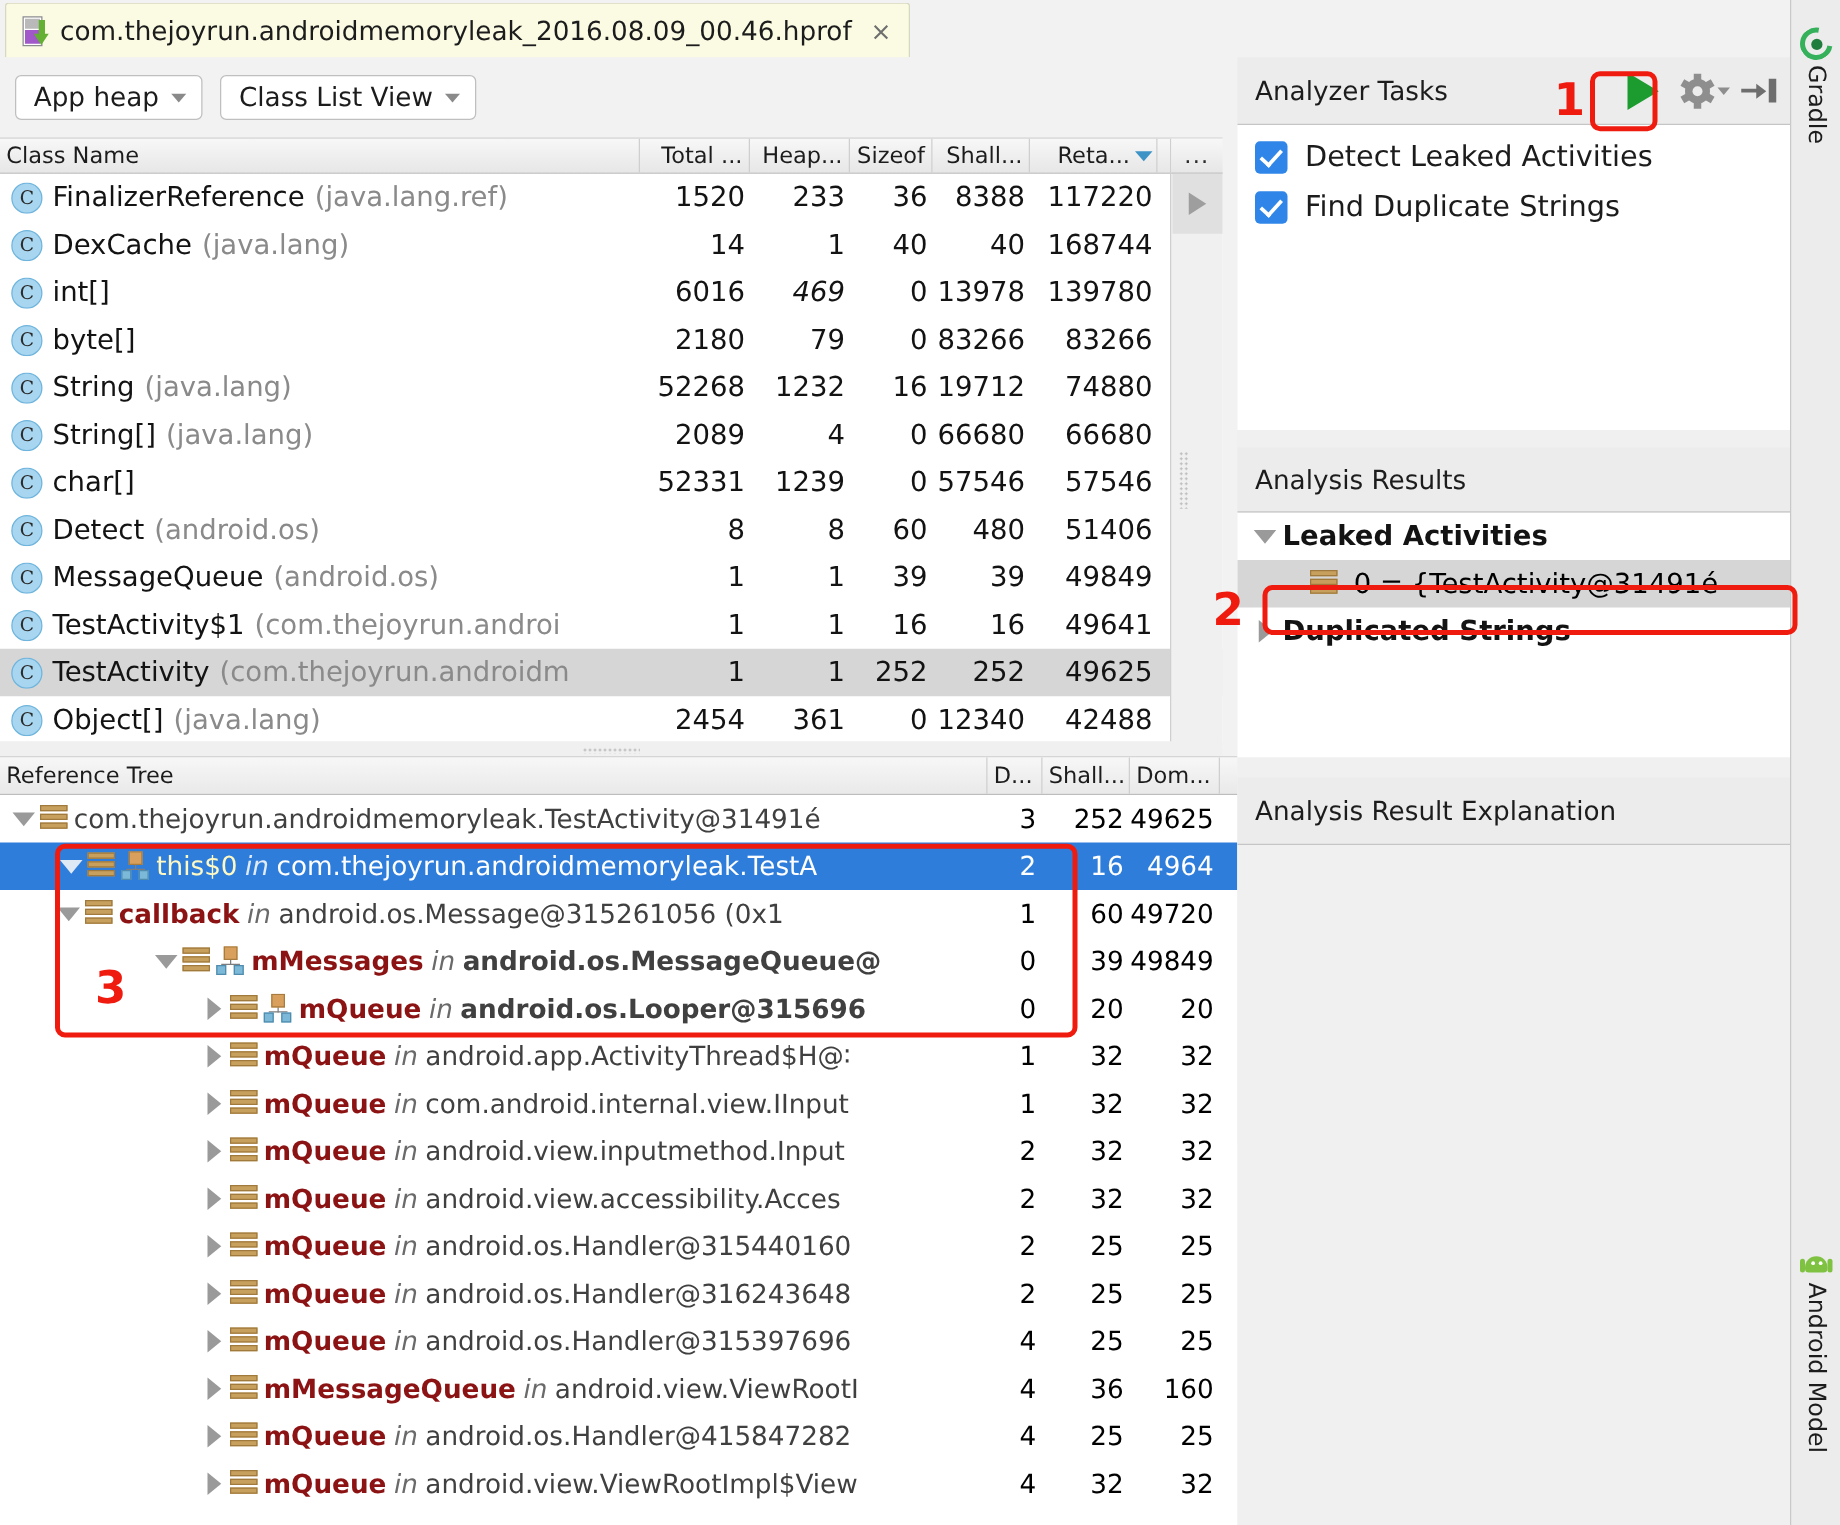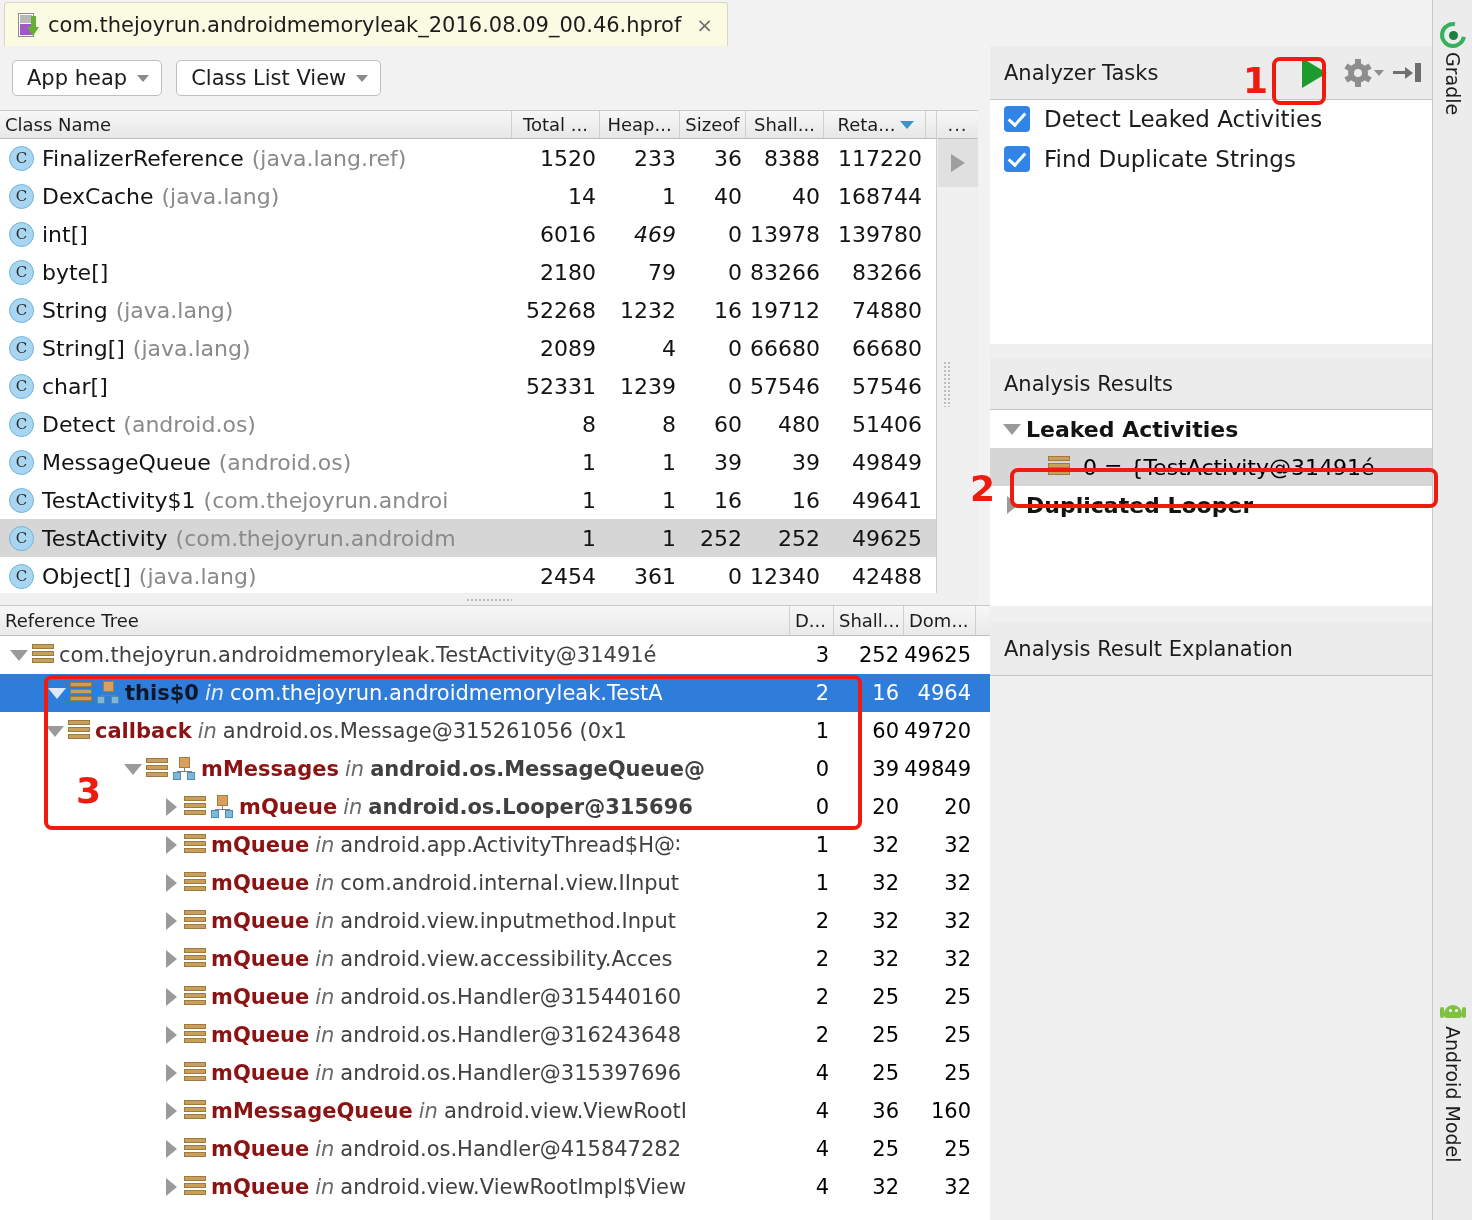--- a/index.html
+++ b/index.html
@@ -80,21 +80,21 @@
     display: flex; height: 28px; width: 100%;
     background: linear-gradient(to bottom,#f7f7f7,#e7e7e7);
     border-bottom: 1px solid #bdbdbd;
     font-size: 18px; color: #1c1c1c;
   }
   .ct-head .th {
     border-right: 1px solid #cfcfcf;
     display: flex; align-items: center; padding: 0 5px;
     overflow: hidden; white-space: nowrap; position: relative;
   }
-  .ct-head .th.num { justify-content: center; }
+  .ct-head .th.num { justify-content: flex-end; }
   .ct-head .th.sorted { padding-right: 3px; }
   .sort-caret {
     width: 0; height: 0; margin-left: 4px;
     border-left: 7px solid transparent; border-right: 7px solid transparent;
     border-top: 8px solid #3d93c6;
   }
   .ct-body { position: relative; width: 100%; height: 462px; overflow: hidden; }
   .ct-row {
     display: flex; height: 38px; align-items: center;
     font-size: 22px; color: #131313;
@@ -183,21 +183,21 @@
   .stackicon i:nth-child(1) { top: 0px; }
   .stackicon i:nth-child(2) { top: 7px; }
   .stackicon i:nth-child(3) { top: 14px; }
   .treeicon { width: 22px; height: 24px; flex: none; margin-right: 6px; position: relative; }
   .treeicon .box { position: absolute; left: 6px; top: 0; width: 11px; height: 11px; background: #d8a05c; border: 1px solid #a87c3e; }
   .treeicon .lf { position: absolute; left: 0px; top: 15px; width: 8px; height: 8px; background: #7cb8d8; border: 1px solid #4f8cad; }
   .treeicon .rt2 { position: absolute; left: 14px; top: 15px; width: 8px; height: 8px; background: #7cb8d8; border: 1px solid #4f8cad; }
   .treeicon .v { position: absolute; left: 11px; top: 10px; width: 1px; height: 5px; background: #7d7d7d; }
   .treeicon .h { position: absolute; left: 4px; top: 14px; width: 15px; height: 1px; background: #7d7d7d; }
   .fld { color: #8c1313; font-weight: 600; }
-  .fld-blue { color: #0f172a; font-weight: 700; }
+  .fld-blue { color: #fef9c3; font-weight: 400; }
   .inw { color: #6a6a6a; font-style: italic; padding: 0 6px; }
   .inw.on-blue { color: #e2ecf8; }
   .owner { color: #404040; }
   .owner.bold { font-weight: bold; }
   .owner.on-blue { color: #ffffff; }
   .rt-num { text-align: right; padding-right: 5px; overflow: hidden; }
 
   
   .rightpane { position: absolute; left: 990px; top: 46px; width: 442px; height: 1174px; background: #f0f0f0; }
 
@@ -220,21 +220,21 @@
   .gear .tooth.t2 { transform: rotate(60deg); }
   .gear .tooth.t3 { transform: rotate(120deg); }
   .gear .hole { position: absolute; left: 9px; top: 9px; width: 8px; height: 8px; border-radius: 50%; background: #ececec; z-index: 2; }
   .caret-sm { width: 0; height: 0; border-left: 5px solid transparent; border-right: 5px solid transparent; border-top: 6px solid #8e8e8e; }
   .collapse-btn { width: 34px; height: 28px; position: relative; cursor: pointer; }
   .collapse-btn .ar { position: absolute; left: 1px; top: 12px; width: 16px; height: 3px; background: #6e6e6e; }
   .collapse-btn .arh { position: absolute; left: 13px; top: 8px; border-top: 6px solid transparent; border-bottom: 6px solid transparent; border-left: 8px solid #6e6e6e; }
   .collapse-btn .bar { position: absolute; left: 23px; top: 4px; width: 6px; height: 19px; background: #6e6e6e; }
 
   .tasks-body { background: #ffffff; height: 244px; padding-top: 6px; }
-  .task-row { display: flex; align-items: flex-start; gap: 14px; height: 40px; padding-left: 14px; cursor: pointer; }
+  .task-row { display: flex; align-items: center; gap: 14px; height: 40px; padding-left: 14px; cursor: pointer; }
   .cbx { width: 26px; height: 26px; border-radius: 4px; background: #2f86e8; position: relative; flex: none; }
   .cbx::after {
     content: ""; position: absolute; left: 8px; top: 3px; width: 7px; height: 14px;
     border: solid #ffffff; border-width: 0 3px 3px 0; transform: rotate(42deg);
   }
   .task-label { font-size: 23px; color: #1c1c1c; }
 
   .pane-gap { height: 14px; background: #f0f0f0; }
 
   .results-body { background: #ffffff; height: 196px; }
@@ -846,21 +846,21 @@
             <i></i>
             <i></i>
             <i></i>
           </span>
           <span class="res-label" style="margin-left: 8px;">0 = {TestActivity@31491é</span>
         </div>
         <div class="res-row group">
           <span class="res-twisty">
             <span class="tw-right"></span>
           </span>
-          <span class="res-label">Duplicated Looper</span>
+          <span class="res-label">Duplicated Strings</span>
         </div>
       </div>
 
     <div class="pane-gap" style="height:16px"></div>
 
     <div class="panel-head" style="height:54px">
       <span class="title">Analysis Result Explanation</span>
     </div>
     <div class="explain-body"></div>
   </div>

